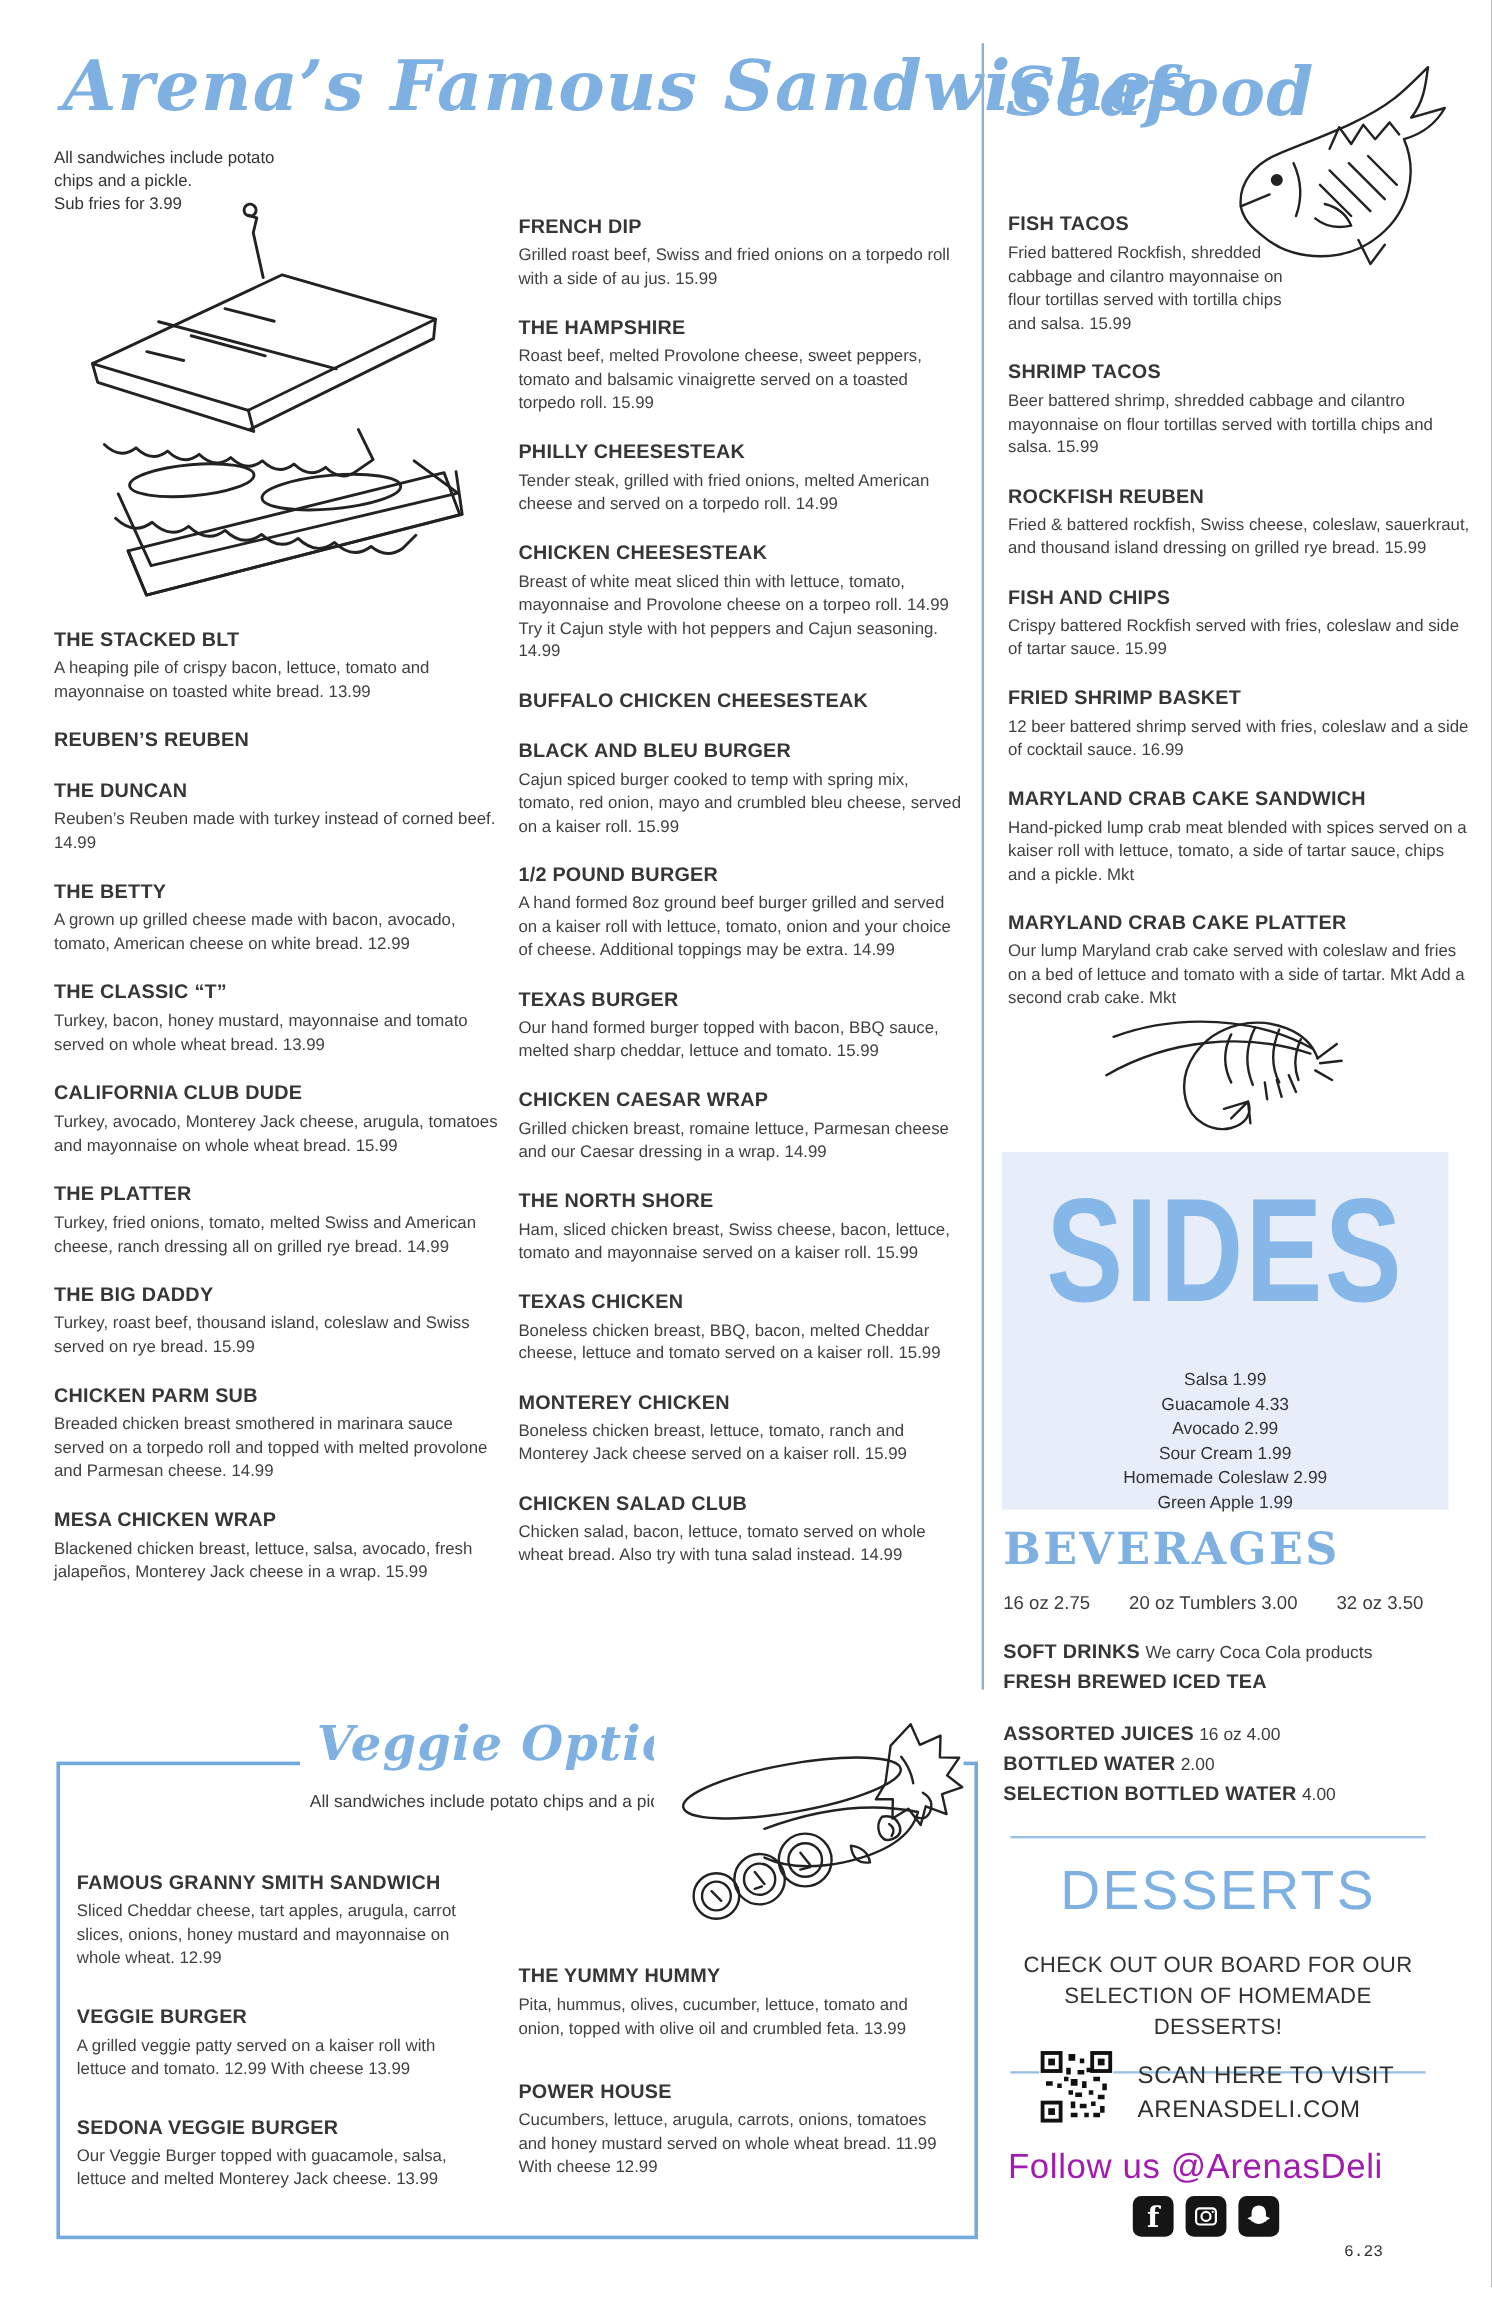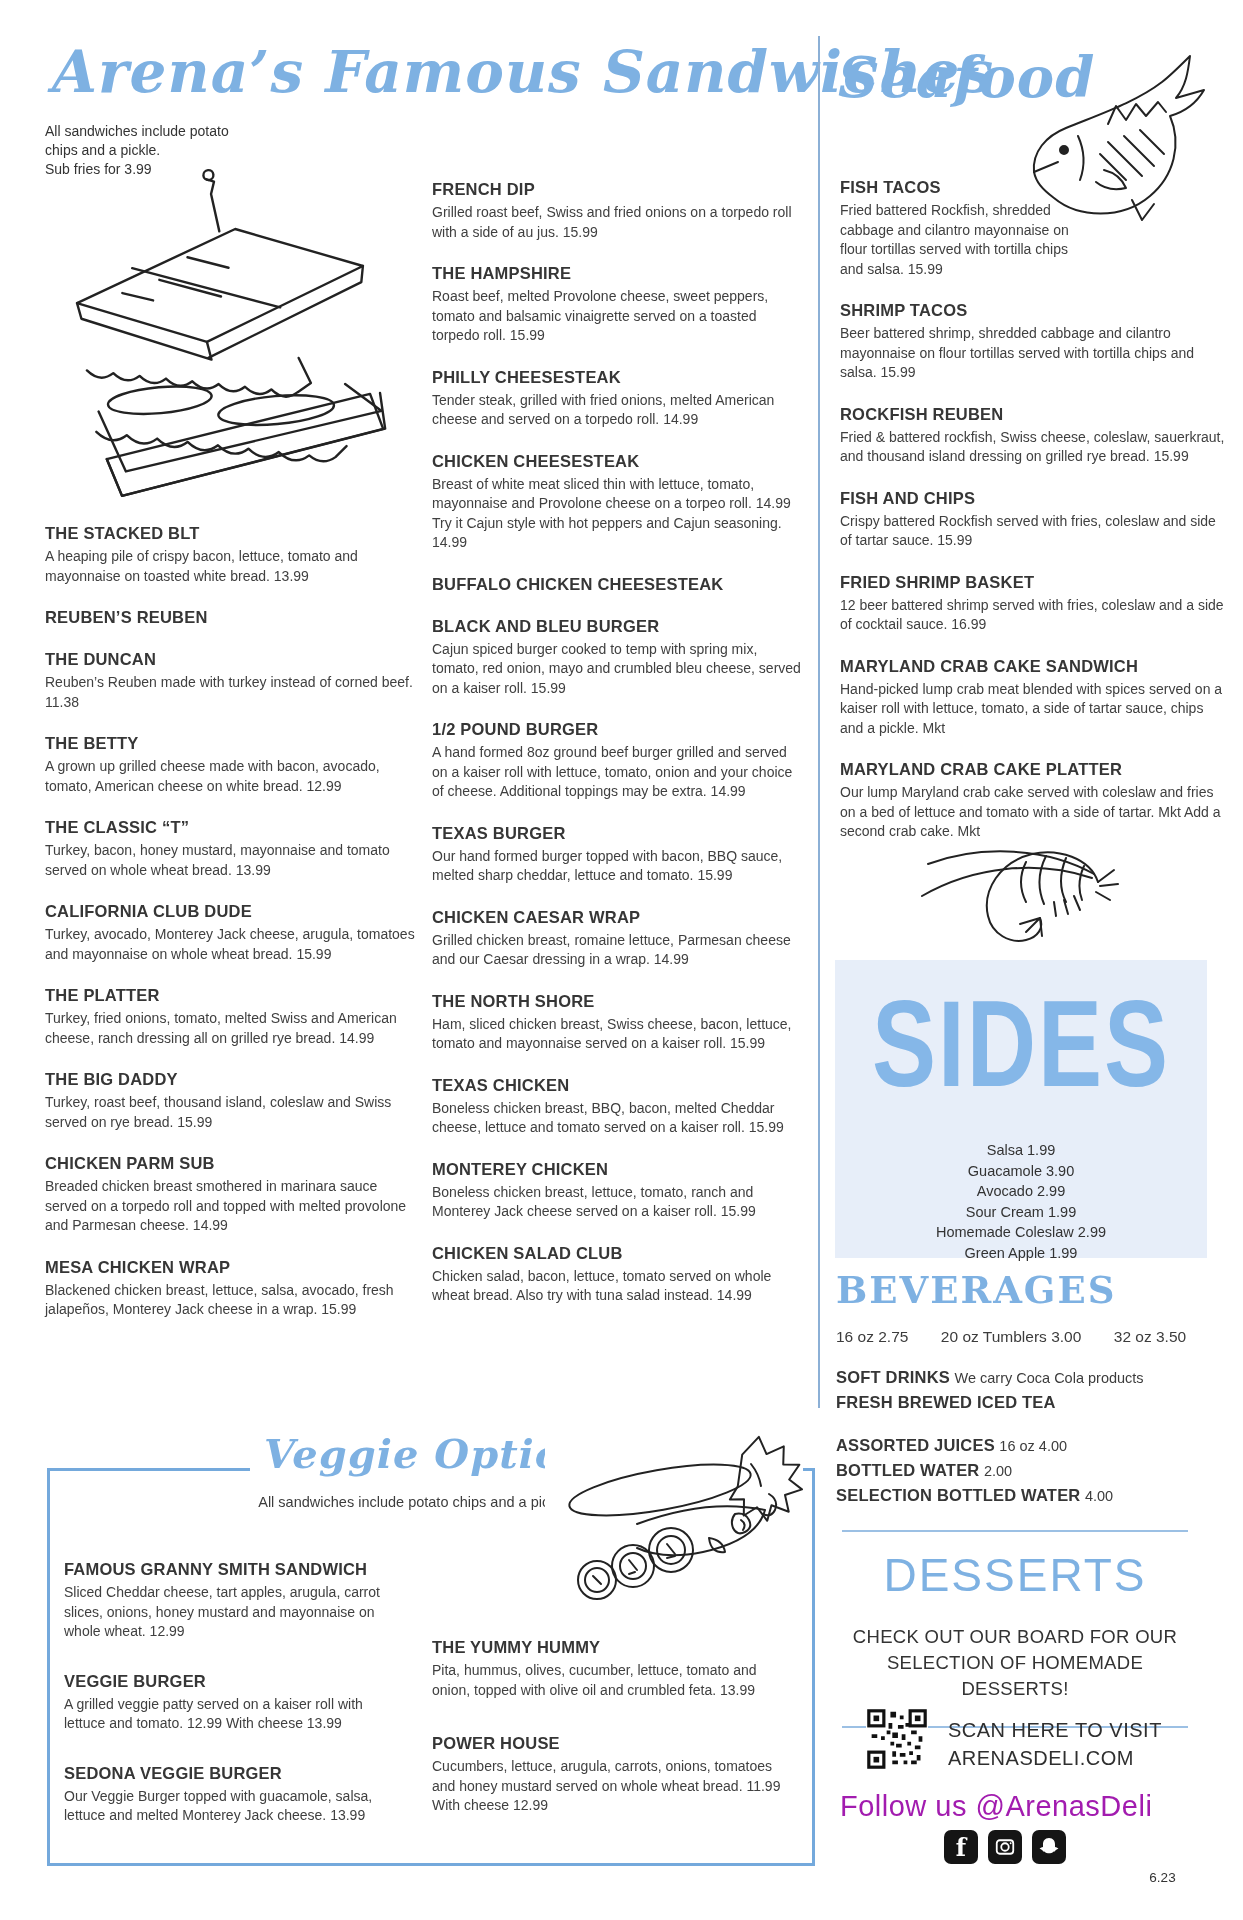--- a/index.html
+++ b/index.html
@@ -30,21 +30,21 @@
         margin:22px auto 24px;width:330px;}
   .veggie-box{border:3px solid #74a9dc;}
   .veggie-title{font-size:40px;background:#fff;padding:0 14px;}
   .veggie-note{font-size:14.5px;color:#3c3c3c;text-align:center;}
   .scan-text{font-size:20px;line-height:28px;letter-spacing:.5px;color:#2f2f2f;}
   .follow{font-size:29px;color:#a21caf;letter-spacing:.5px;}
   .social-row{display:flex;justify-content:center;gap:10px;}
   .social{width:34px;height:34px;background:#151515;border-radius:7px;display:flex;
         align-items:center;justify-content:center;}
   .social .fb{color:#fff;font-weight:bold;font-size:24px;font-family:"DejaVu Serif",serif;}
-  .version{font-size:13.5px;color:#333;text-align:center;}
+  .version{font-size:13.5px;color:#333;text-align:left;font-family:Liberation Mono, monospace;}
   svg.line-art{stroke:#222;fill:none;stroke-width:2;stroke-linecap:round;stroke-linejoin:round;}
 </style>
 </head>
 <body>
 
 <div class="page">
 
   <div class="abs script-title" style="left:52px;top:38px;font-size:58px;">Arena’s Famous Sandwiches</div>
   <div class="abs" style="left:45px;top:122px;width:210px;font-size:14px;line-height:19px;color:#333;">
     <div>All sandwiches include potato chips and a pickle.</div>
@@ -73,21 +73,21 @@
   <div class="abs" style="left:45px;top:522px;width:378px;">
     <div class="item">
         <div class="item-name">THE STACKED BLT</div>
         <div class="item-desc">A heaping pile of crispy bacon, lettuce, tomato and mayonnaise on toasted white bread. 13.99</div>
       </div>
     <div class="item">
         <div class="item-name">REUBEN’S REUBEN</div>
       </div>
     <div class="item">
         <div class="item-name">THE DUNCAN</div>
-        <div class="item-desc">Reuben’s Reuben made with turkey instead of corned beef. 11.38</div>
+        <div class="item-desc">Reuben’s Reuben made with turkey instead of corned beef. 14.99</div>
       </div>
     <div class="item">
         <div class="item-name">THE BETTY</div>
         <div class="item-desc">A grown up grilled cheese made with bacon, avocado, tomato, American cheese on white bread. 12.99</div>
       </div>
     <div class="item">
         <div class="item-name">THE CLASSIC “T”</div>
         <div class="item-desc">Turkey, bacon, honey mustard, mayonnaise and tomato served on whole wheat bread. 13.99</div>
       </div>
     <div class="item">
@@ -218,21 +218,21 @@
     <path d="M200 42 l16 -12 M202 46 l18 -2 M198 52 l14 8"></path>
     <path d="M196 34 C150 8 84 4 30 24 M194 38 C140 20 76 26 24 56"></path>
     <path d="M176 56 l6 14 M166 60 l4 14 M156 62 l2 14"></path>
     <path d="M142 78 l-14 14 M142 78 l2 18 M142 78 l-20 6"></path>
   </svg>
 
   <div class="abs sides-box" style="left:835px;top:960px;width:372px;height:298px;">
     <div class="sides-word">SIDES</div>
     <div class="sides-list">
       <div>Salsa 1.99</div>
-      <div>Guacamole 3.90</div>
+      <div>Guacamole 4.33</div>
       <div>Avocado 2.99</div>
       <div>Sour Cream 1.99</div>
       <div>Homemade Coleslaw 2.99</div>
       <div>Green Apple 1.99</div>
     </div>
   </div>
 
   <div class="abs bev-title" style="left:836px;top:1268px;">BEVERAGES</div>
   <div class="abs bev-sizes" style="left:836px;top:1328px;">
     <span>16 oz 2.75</span>

